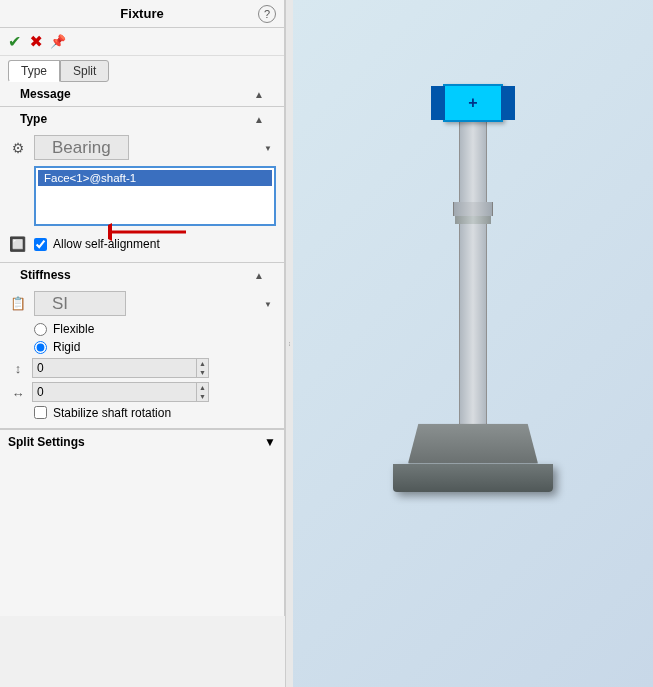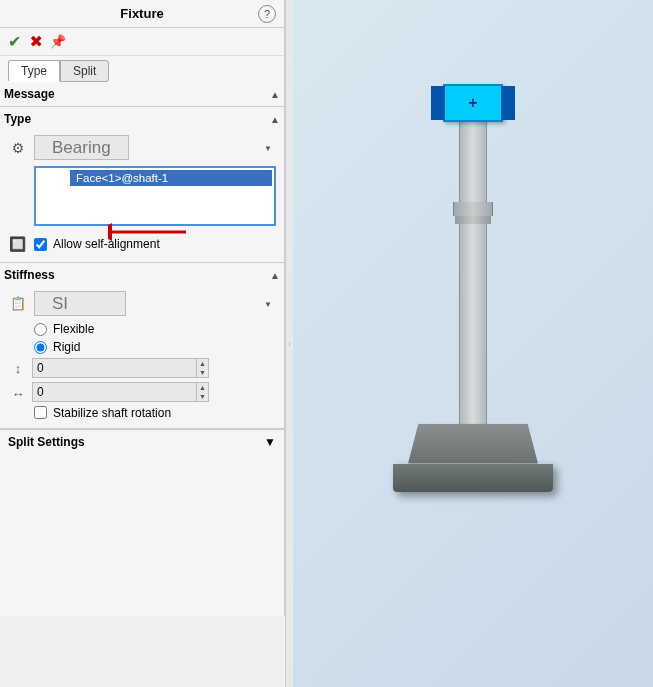--- a/index.html
+++ b/index.html
@@ -84,21 +84,21 @@
 
     
     .section {
       border-bottom: 1px solid #ccc;
       padding: 0;
     }
     .section-header {
       display: flex;
       align-items: center;
       justify-content: space-between;
-      padding: 5px 4px;
+      padding: 5px 20px;
       background: #f5f5f5;
       font-weight: bold;
       font-size: 12px;
       cursor: pointer;
     }
     .section-header .chevron {
       font-size: 10px; color: #555;
     }
 
     
@@ -156,21 +156,20 @@
       min-height: 60px;
       padding: 2px;
       margin-left: 26px;
     }
     .face-list-item {
       background: #3a6fbf;
       color: #fff;
       padding: 2px 6px;
       font-size: 11.5px;
       cursor: default;
-      margin-left: 32px;
     }
 
     .checkbox-row {
       display: flex;
       align-items: center;
       gap: 6px;
       margin-top: 6px;
       margin-left: 0;
       position: relative;
     }

